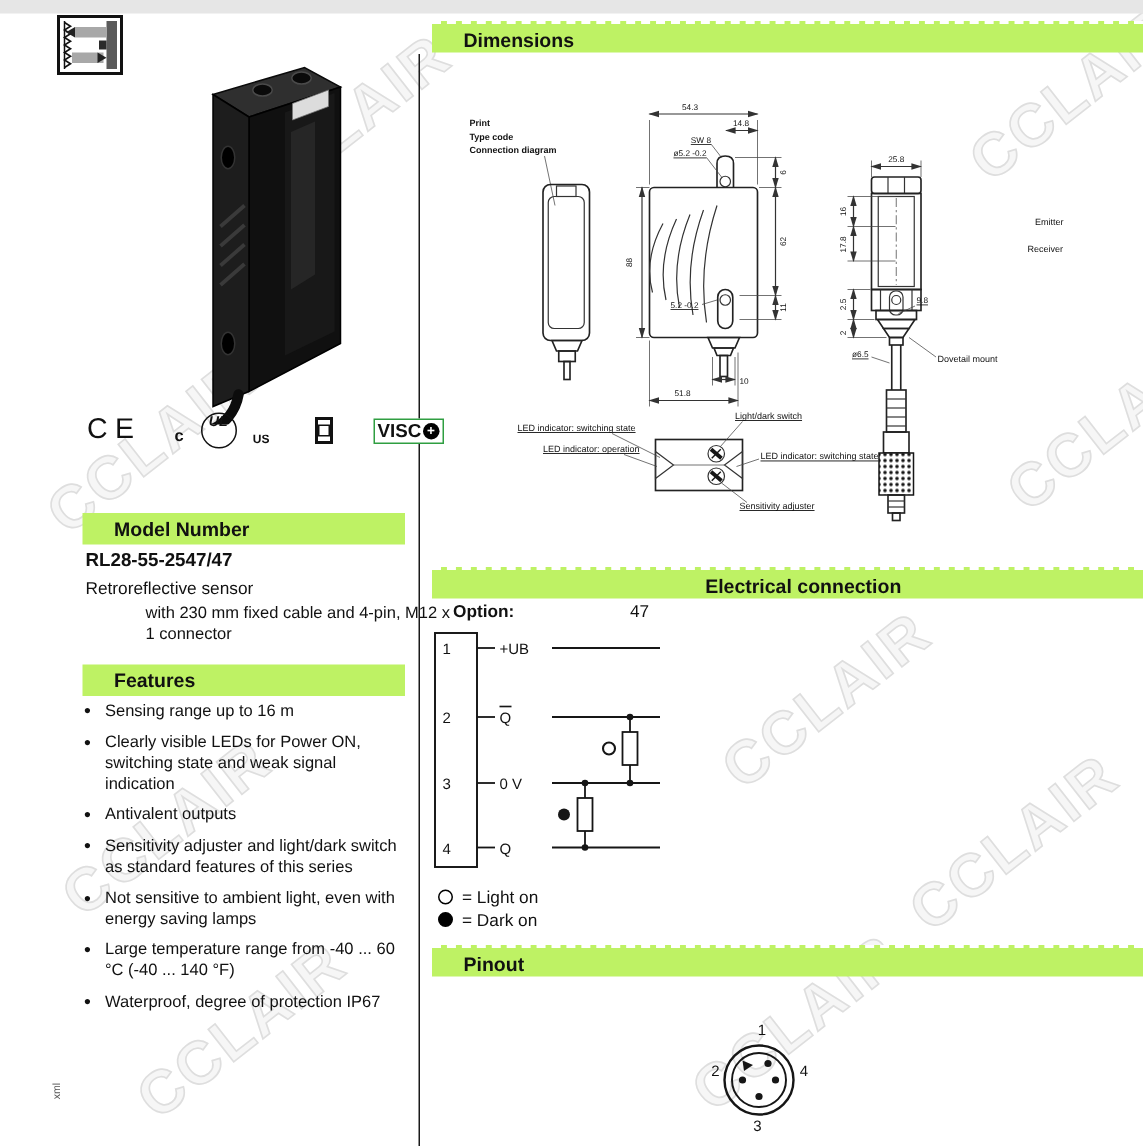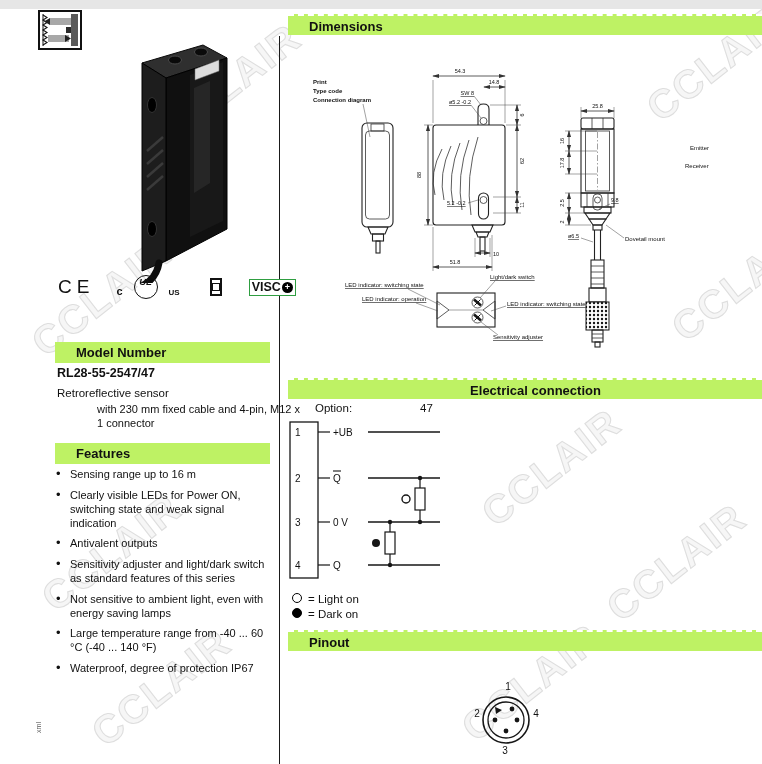--- a/index.html
+++ b/index.html
@@ -324,21 +324,21 @@
       <text x="74" y="256" font-size="6" text-decoration="underline">LED indicator: operation</text>
       <line class="dthin" x1="128" y1="258" x2="150" y2="266"></line>
       <text x="219" y="261" font-size="6" text-decoration="underline">LED indicator: switching state</text>
       <line class="dthin" x1="218" y1="261" x2="203" y2="266"></line>
       <text x="205" y="294" font-size="6" text-decoration="underline">Sensitivity adjuster</text>
       <line class="dthin" x1="210" y1="290" x2="193" y2="277"></line>
     </g>
   </svg>
 
   <div class="abs hdr hdr-r" style="top:378px;text-align:center;">Electrical connection</div>
-  <div class="abs opt" style="left:315px;top:402px;">Option:</div>
+  <div class="abs opt" style="left:302px;top:402px;font-weight:bold;">Option:</div>
   <div class="abs opt" style="left:420px;top:402px;text-align:right;">47</div>
 
   <svg class="abs" style="left:288px;top:402px;" width="200" height="186" viewBox="0 0 200 186">
     <rect x="2" y="20" width="28" height="156" fill="none" stroke="#161616" stroke-width="1.3"></rect>
     <text x="7" y="34" font-size="10">1</text>
     <text x="7" y="80" font-size="10">2</text>
     <text x="7" y="124" font-size="10">3</text>
     <text x="7" y="167" font-size="10">4</text>
 
     <line x1="30" y1="30" x2="42" y2="30" stroke="#161616" stroke-width="1.2"></line>

